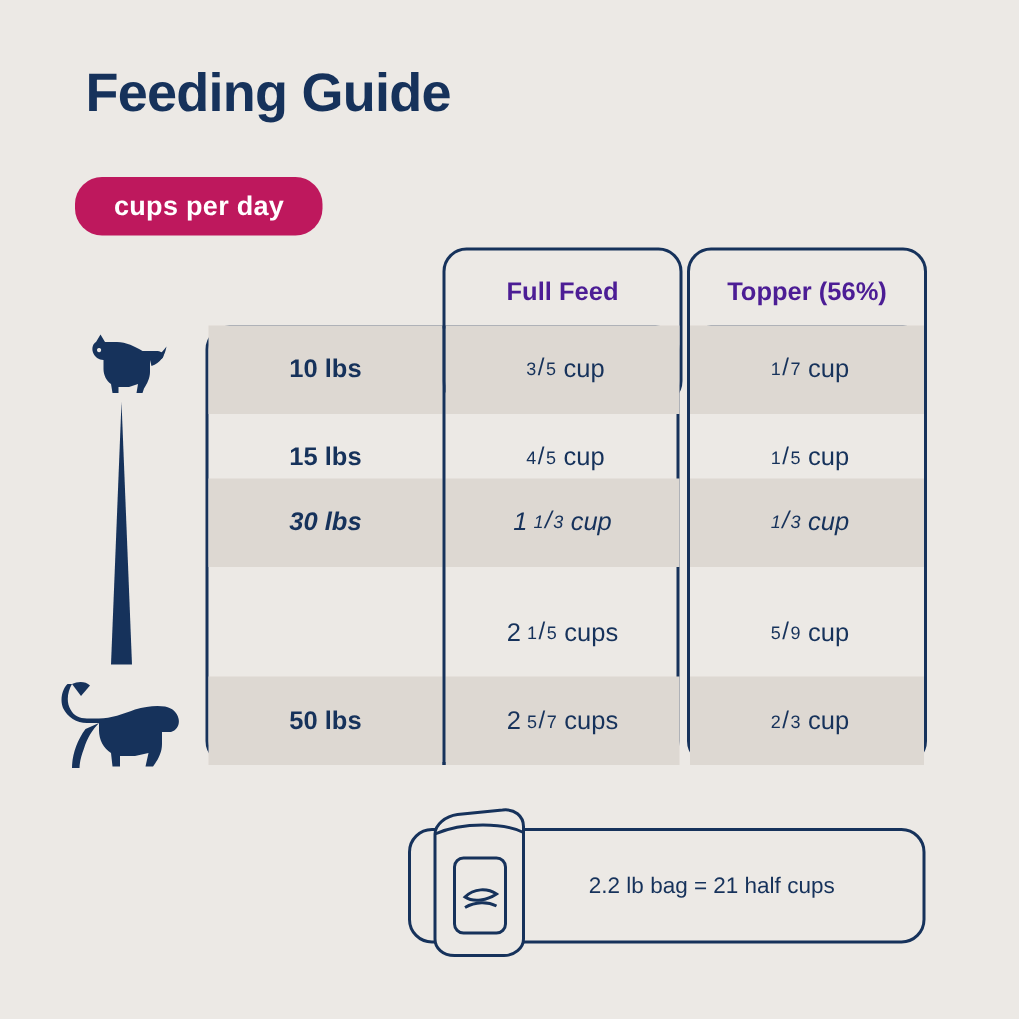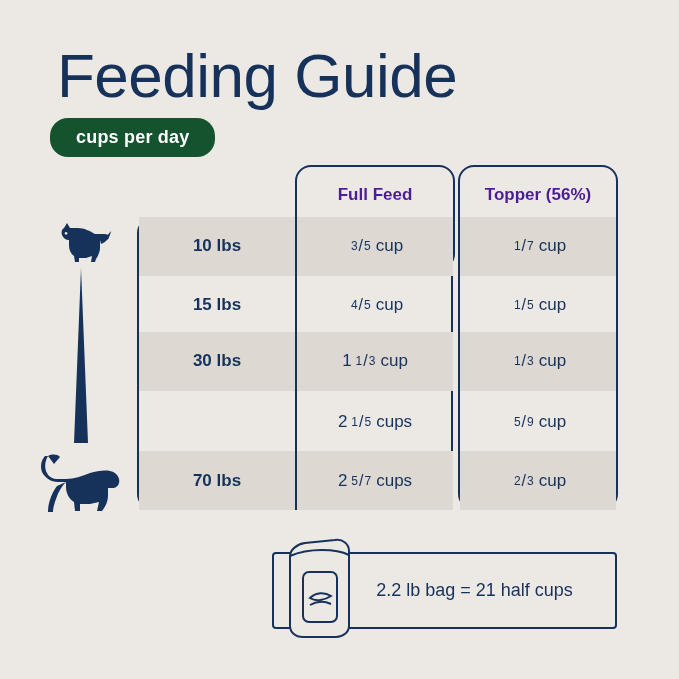--- a/index.html
+++ b/index.html
@@ -19,32 +19,32 @@
   .page {
     position: absolute;
     inset: 0;
   }
 
   
   .title {
     position: absolute;
     left: 57px;
     top: 42px;
-    font-size: 62px;
-    font-weight: normal;
+    font-size: 36px;
+    font-weight: bold;
     letter-spacing: -0.5px;
     color: #16325b;
     line-height: 1.1;
   }
 
   .pill {
     position: absolute;
     left: 50px;
     top: 118px;
-    background: #14532d;
+    background: #be185d;
     color: #ffffff;
     border-radius: 18px;
     padding: 9px 26px;
     font-size: 18px;
     font-weight: bold;
     letter-spacing: 0.2px;
   }
 
   
   .table-wrap {
@@ -187,26 +187,26 @@
   }
 
   
   .bag-note {
     position: absolute;
     left: 272px;
     top: 552px;
     width: 345px;
     height: 77px;
     border: 2px solid #16325b;
-    border-radius: 4px;
+    border-radius: 16px;
     box-sizing: border-box;
     display: flex;
     align-items: center;
     justify-content: center;
-    font-size: 18px;
+    font-size: 15px;
     color: #16325b;
     padding-left: 60px;
   }
   .bag-icon {
     position: absolute;
     left: 277px;
     top: 538px;
     width: 82px;
     height: 102px;
   }
@@ -296,21 +296,21 @@
           <span class="whole"></span>
           <span class="frac">
             <sup>1</sup>
               <span class="slash">/</span>
               <sub>5</sub>
           </span>
           <span style="margin-left:5px">cup</span>
         </div>
       </div>
 
-      <div class="row shaded" style="top:115px;">
+      <div class="row shaded" style="top:102px;font-style:italic;">
         <div class="cell-bg weight"></div>
         <div class="cell-bg full"></div>
         <div class="cell-bg topper"></div>
         <div class="cell weight">30 lbs</div>
         <div class="cell full">
           <span class="whole">1</span>
           <span class="frac">
             <sup>1</sup>
               <span class="slash">/</span>
               <sub>3</sub>
@@ -346,21 +346,21 @@
               <sub>9</sub>
           </span>
           <span style="margin-left:5px">cup</span>
         </div>
       </div>
 
       <div class="row shaded" style="top:234.4px;">
         <div class="cell-bg weight"></div>
         <div class="cell-bg full"></div>
         <div class="cell-bg topper"></div>
-        <div class="cell weight">70 lbs</div>
+        <div class="cell weight">50 lbs</div>
         <div class="cell full">
           <span class="whole">2</span>
           <span class="frac">
             <sup>5</sup>
               <span class="slash">/</span>
               <sub>7</sub>
           </span>
           <span style="margin-left:5px">cups</span>
         </div>
         <div class="cell topper">

